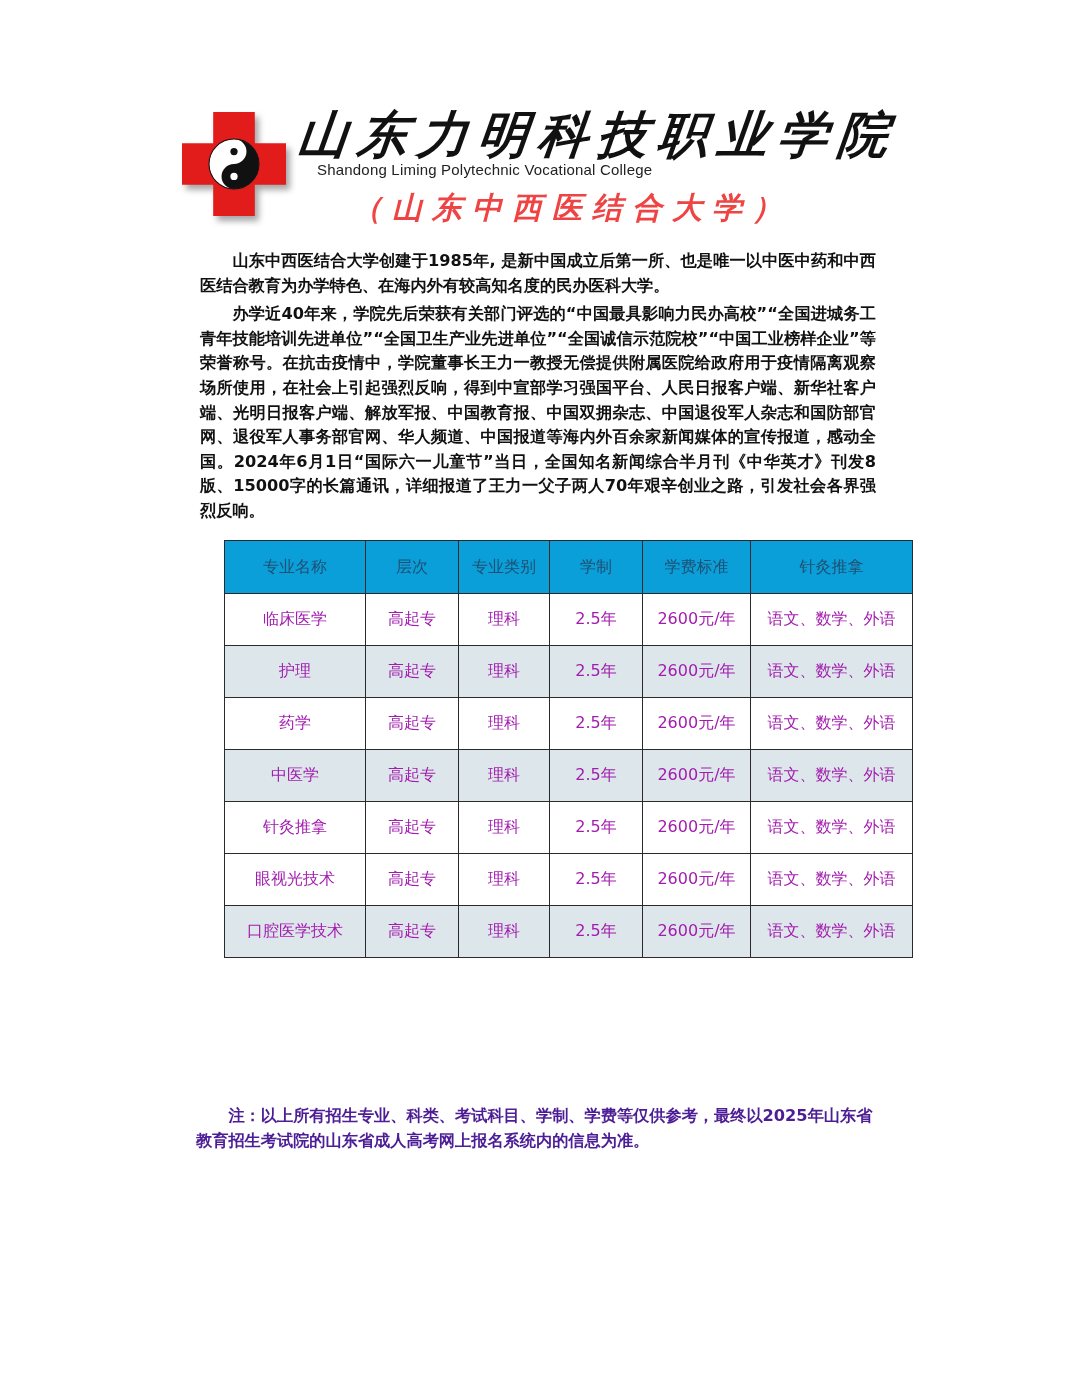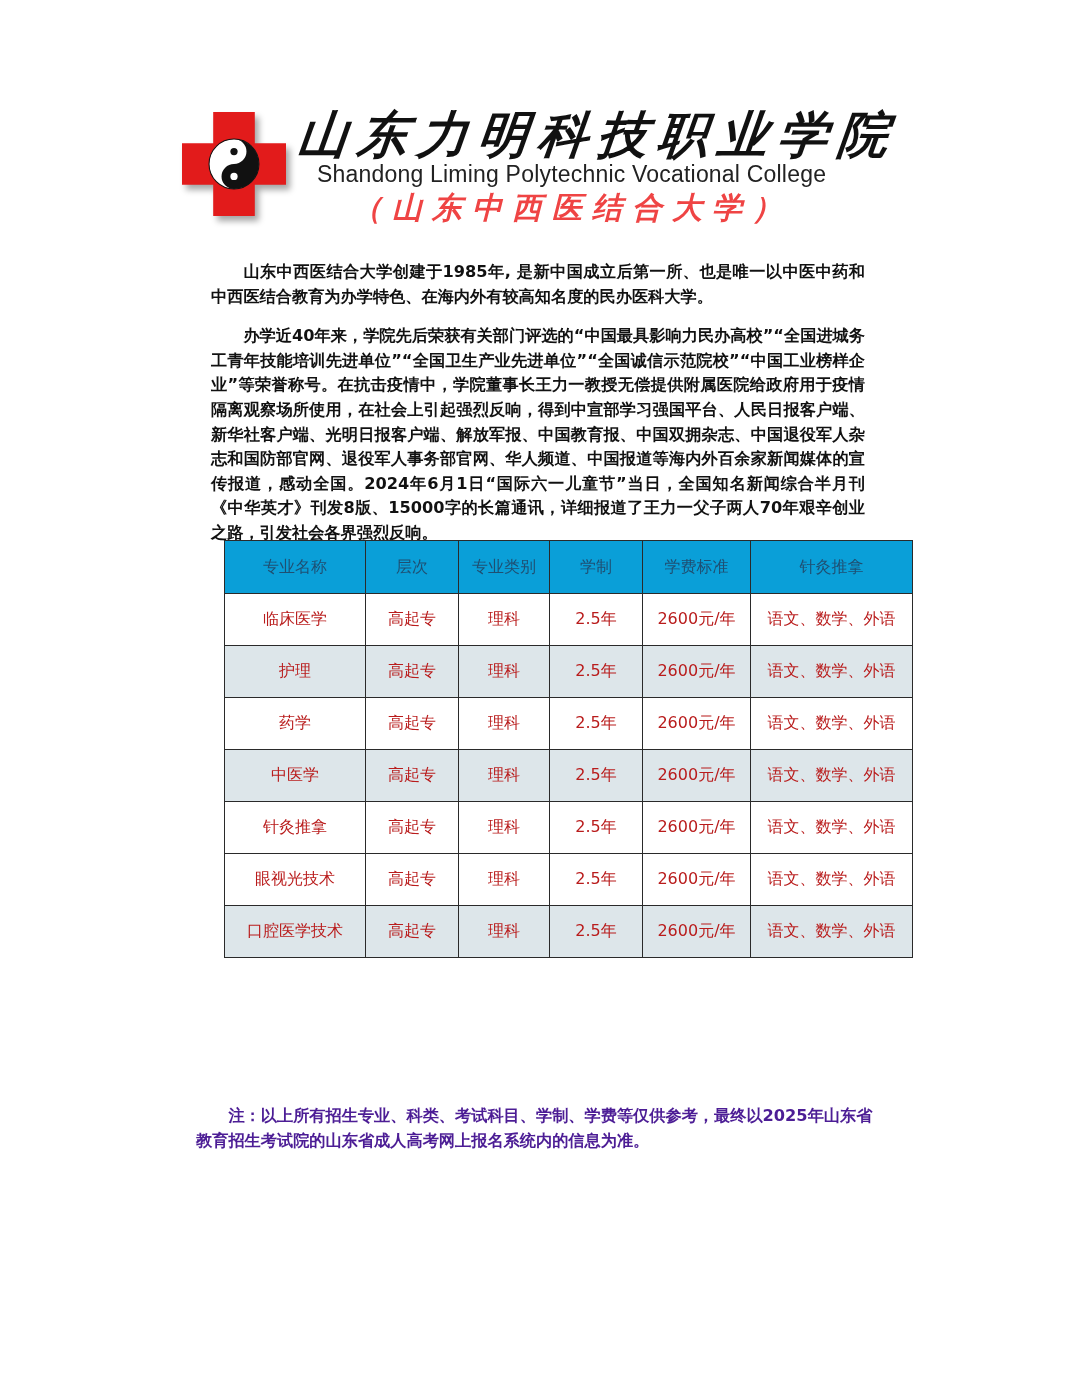--- a/index.html
+++ b/index.html
@@ -38,21 +38,21 @@
       letter-spacing: 10px;
       color: #111;
       white-space: nowrap;
       transform: skewX(-6deg);
     }
     .logo-en {
       position: absolute;
       left: 137px;
       top: 61px;
       font-family: "Liberation Sans", sans-serif;
-      font-size: 23px;
+      font-size: 15px;
       color: #222;
       white-space: nowrap;
       letter-spacing: 0.2px;
     }
     .logo-cn-sub {
       position: absolute;
       left: 172px;
       top: 88px;
       font-family: "DejaVu Serif", "Liberation Serif", serif;
       font-size: 30px;
@@ -66,21 +66,21 @@
       position: absolute;
       left: 196px;
       top: 245px;
       width: 684px;
       font-size: 16.2px;
       line-height: 24.6px;
       font-weight: bold;
       color: #111;
       text-align: justify;
     }
-    .intro p { margin: 15px; text-indent: 2em; }
+    .intro p { margin: 4px; text-indent: 2em; }
 
     .table-wrap {
       position: absolute;
       left: 196px;
       top: 540px;
       width: 688px;
     }
     table {
       border-collapse: collapse;
       width: 688px;
@@ -88,21 +88,21 @@
       margin-left: 28px;
     }
     th, td {
       border: 1.5px solid #2a2a2a;
       text-align: center;
       vertical-align: middle;
       height: 51px;
       padding: 0;
       font-size: 16px;
       font-weight: normal;
-      color: #b91c1c;
+      color: #a21caf;
     }
     th {
       background: #0a9fd8;
       color: #1f4f72;
       height: 52px;
     }
     tr.even td { background: #dde6ea; }
     tr.odd td { background: #ffffff; }
 
     .note {

